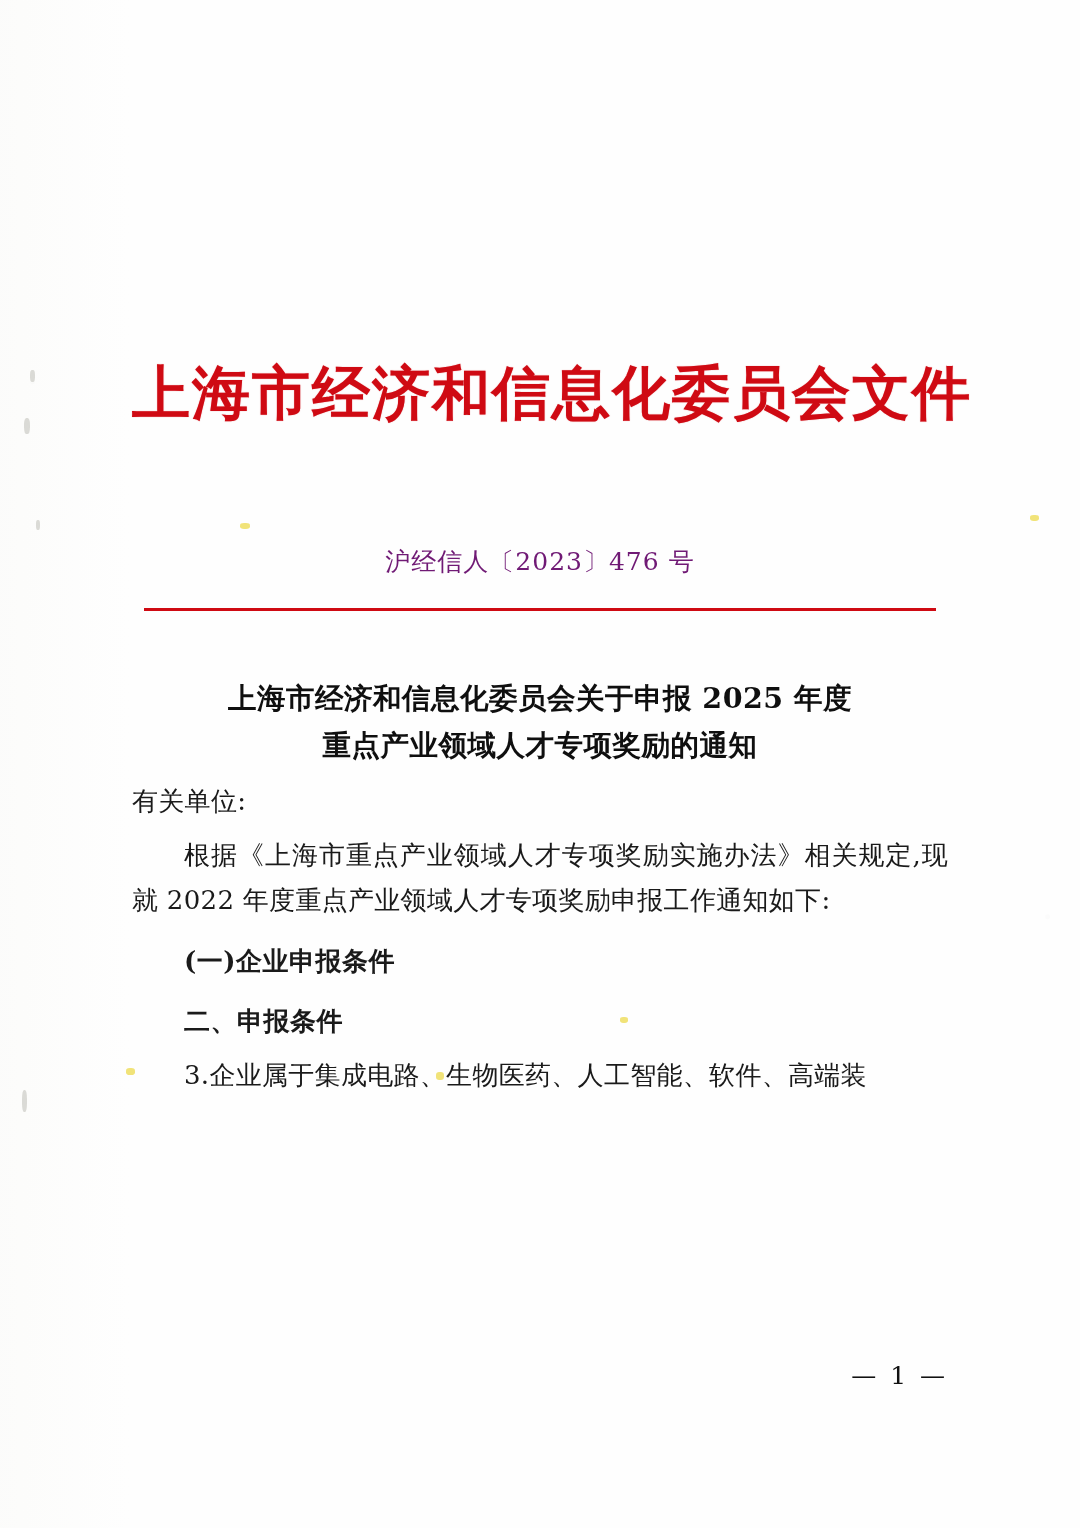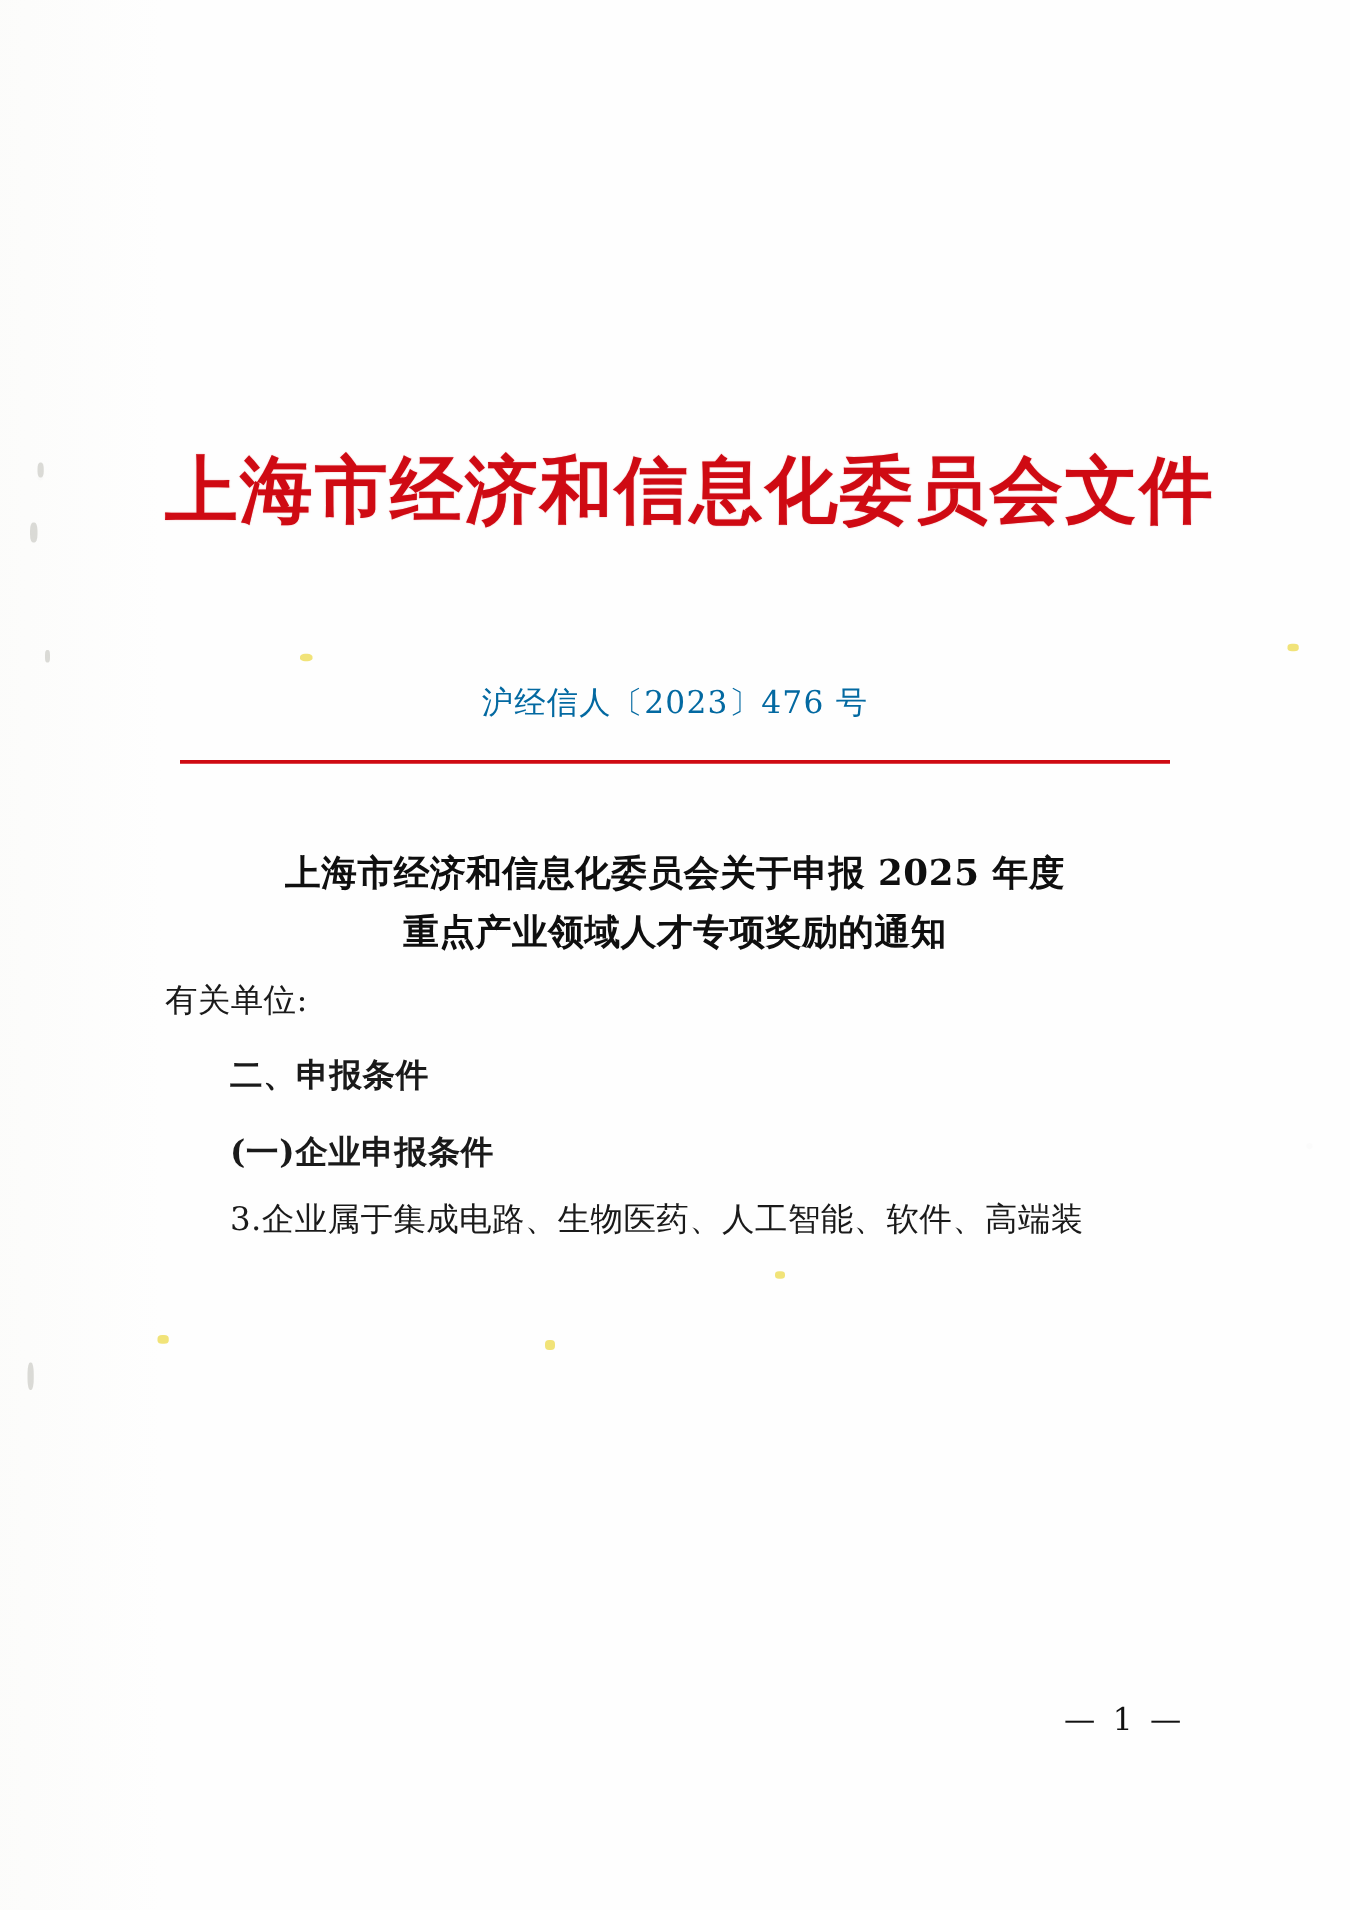--- a/index.html
+++ b/index.html
@@ -61,21 +61,21 @@
     line-height: 1.15;
     white-space: nowrap;
     text-shadow: 0 0 1px rgba(207,10,19,0.5);
   }
 
   .doc-number {
     margin-top: 118px;
     text-align: center;
     font-size: 25px;
     letter-spacing: 1px;
-    color: #0369a1;
+    color: #701a75;
   }
 
   .red-rule {
     margin: 30px 12px 0 12px;
     height: 3px;
     background: #cf0a13;
   }
 
   .title {
     margin-top: 64px;
@@ -151,26 +151,27 @@
 
     <div class="red-rule"></div>
 
     <div class="title">
       <div>上海市经济和信息化委员会关于申报 2025 年度</div>
       <div>重点产业领域人才专项奖励的通知</div>
     </div>
 
     <p class="para salutation">有关单位:</p>
 
+    <p class="para indent">根据《上海市重点产业领域人才专项奖励实施办法》相关规定,现就 2022 年度重点产业领域人才专项奖励申报工作通知如下:</p>
 
 
 
+    <h3 class="heading">(一)企业申报条件</h3>
+
     <h3 class="heading">二、申报条件</h3>
-
-    <h3 class="heading">(一)企业申报条件</h3>
 
     <p class="para indent">3.企业属于集成电路、生物医药、人工智能、软件、高端装</p>
 
   </div>
 
   <div class="footer">— 1 —</div>
 
 </div>
 
 </body></html>

